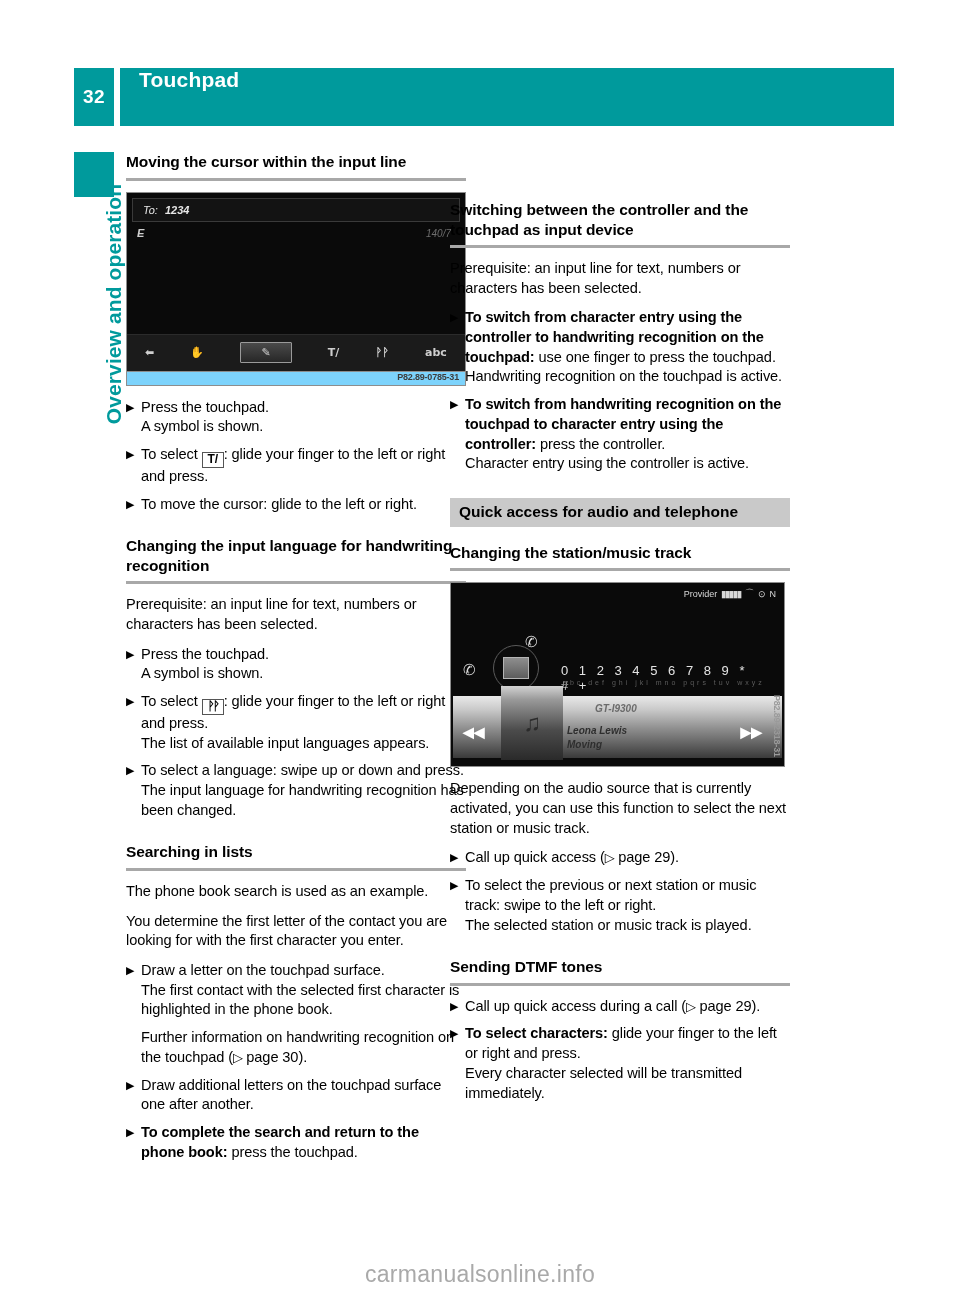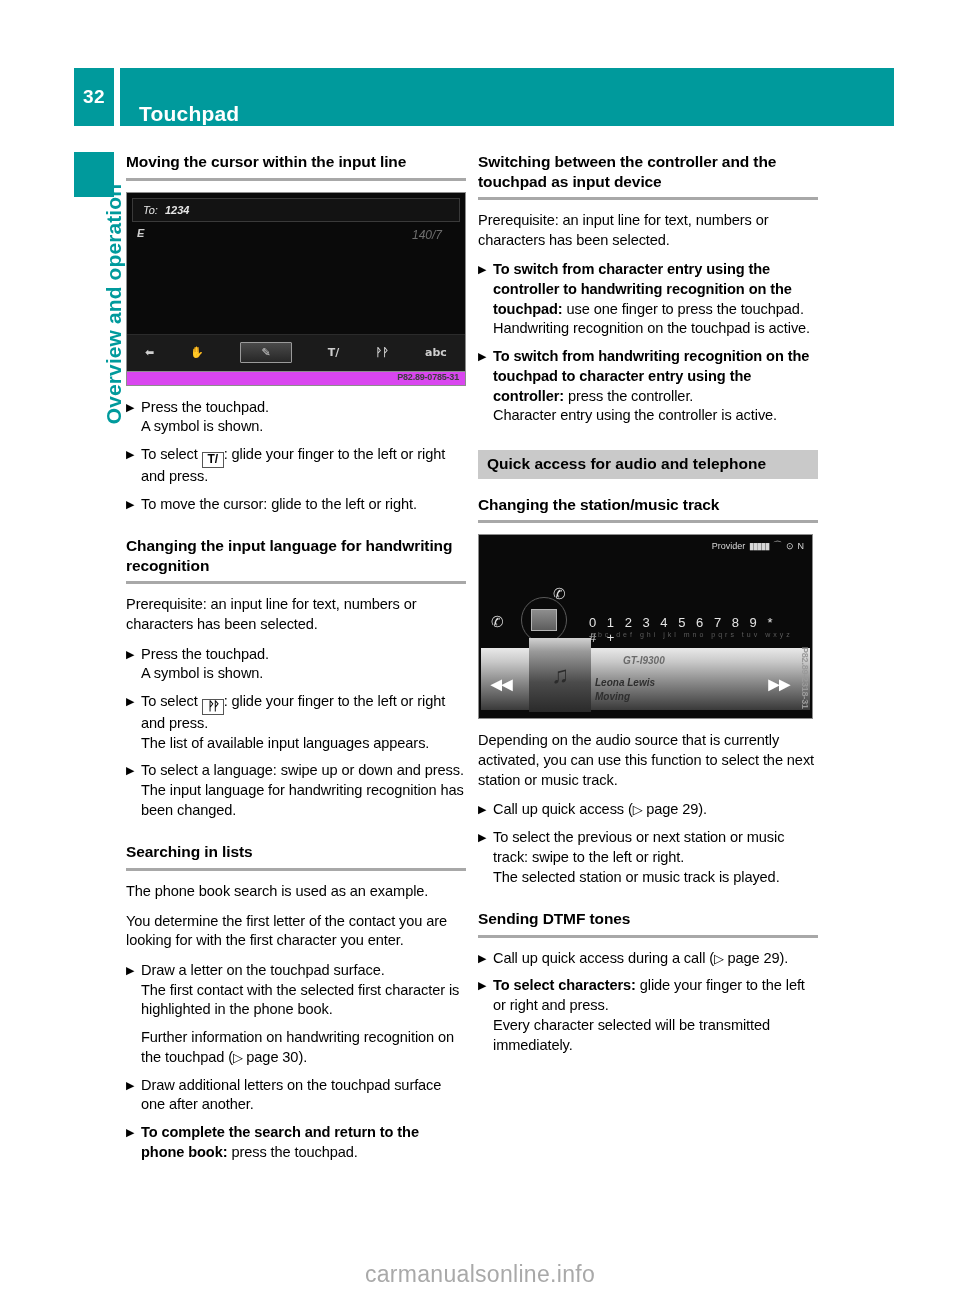--- a/index.html
+++ b/index.html
@@ -17,42 +17,42 @@
   .header { position:absolute; left:74px; top:68px; width:820px; height:58px; }
   .hdr-pagebox {
     position:absolute; left:0; top:0; width:40px; height:58px;
     background:var(--teal); color:#fff;
     display:flex; align-items:center; justify-content:center;
   }
   .hdr-pagenum { font-size:19px; font-weight:bold; letter-spacing:.5px; }
   .hdr-titlebox {
     position:absolute; left:46px; top:0; right:0; height:58px;
     background:var(--teal); color:#fff;
-    display:flex; align-items:flex-end;
+    display:flex; align-items:flex-start;
   }
   .hdr-title { font-size:21px; font-weight:bold; padding-left:19px; letter-spacing:.2px; }
 
   
   .sidetab { position:absolute; left:74px; top:152px; width:40px; height:480px; }
   .sidetab-block { position:absolute; left:0; top:0; width:40px; height:45px; background:var(--teal); }
   .sidetab-text {
     position:absolute; left:-96px; top:140px; width:272px;
     transform:rotate(-90deg);
     transform-origin:center center;
     color:var(--teal);
     font-size:21px; font-weight:bold;
     text-align:center;
     white-space:nowrap;
     letter-spacing:.1px;
   }
 
   
   .col { position:absolute; top:152px; width:340px; }
   .col-left  { left:126px; }
-  .col-right { left:478px; }
+  .col-right { left:450px;margin-top:48px; }
 
   h2.sec {
     font-size:15.5px; font-weight:bold; margin:0 0 6px 0; line-height:1.26;
     letter-spacing:-.1px;
   }
   .rule { height:3px; background:#a8a8a8; margin:2px 0 11px 0; }
 
   p.body {
     font-size:14.6px; line-height:1.35; margin:0 0 10px 0;
     letter-spacing:-.1px;
@@ -102,43 +102,43 @@
     border:1px solid #3a3a3a; background:#131313;
     color:#e6e6e6; font-size:11px; font-style:italic; font-weight:bold;
     display:flex; align-items:center; padding-left:10px; gap:7px;
   }
   .lf-inputlabel { font-weight:normal; }
   .lf-charleft {
     position:absolute; left:10px; top:34px; color:#cfcfcf;
     font-size:11px; font-style:italic; font-weight:bold;
   }
   .lf-counter {
-    position:absolute; right:23px; top:35px; color:#6e6e6e;
-    font-size:12px; font-style:italic;text-align:right;
+    position:absolute; right:14px; top:35px; color:#6e6e6e;
+    font-size:10px; font-style:italic;text-align:right;
   }
   .lf-toolbar {
     position:absolute; left:0; right:0; bottom:0; height:37px;
     background:#1b1b1b; border-top:1px solid #2b2b2b;
     display:flex; align-items:center; justify-content:space-around;
   }
   .lf-ticon {
     color:#cfcfcf; font-size:11px; font-weight:bold;
     font-family:"DejaVu Sans", sans-serif;
   }
   .lf-ticon.sel {
     border:1px solid #9a9a9a;
     background:linear-gradient(#4a4a4a,#272727);
     padding:3px 20px; border-radius:1px;
   }
   .fig-code {
     position:absolute; right:6px; bottom:3px;
     font-size:9px; font-weight:bold; color:#3d3d3d; letter-spacing:-.2px;
   }
   .fig-foot {
-    height:14px; background:#d946ef; border:1px solid #8d8d8d; border-top:none;
+    height:14px; background:#7dd3fc; border:1px solid #8d8d8d; border-top:none;
     position:relative;
   }
 
   
   .rf { height:185px; overflow:hidden; }
   .rf-status {
     position:absolute; right:8px; top:4px;
     color:#d8d8d8; font-size:9px; display:flex; align-items:center; gap:4px;padding-left:36px;
   }
   .rf-bars { letter-spacing:-1px; font-weight:bold; }

